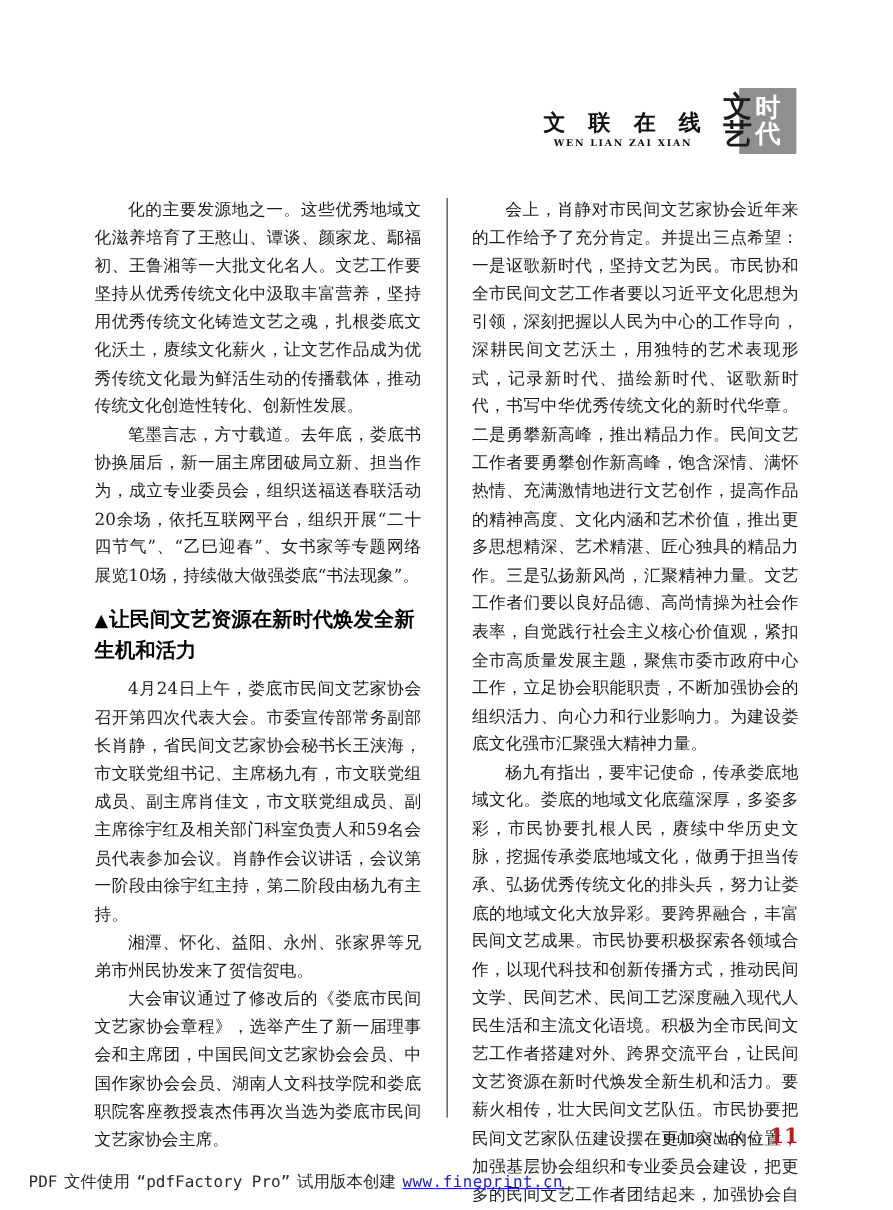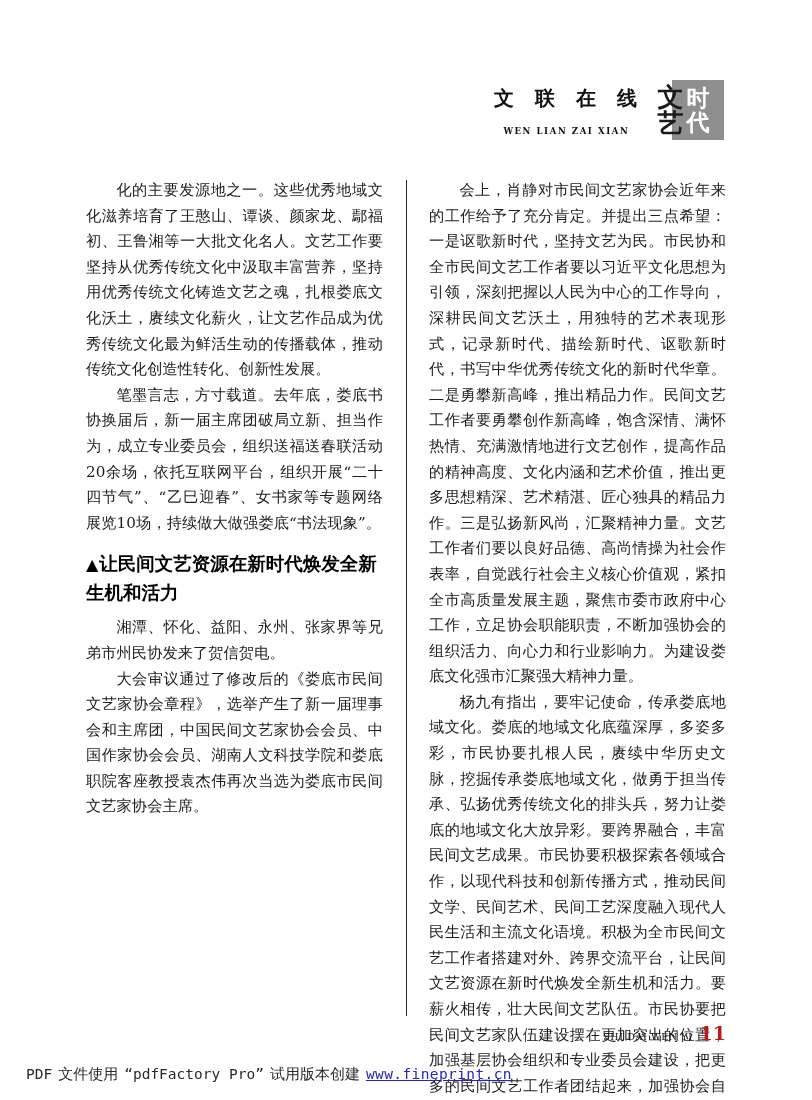--- a/index.html
+++ b/index.html
@@ -42,21 +42,21 @@
     color: #111;
     line-height: 1.1;
   }
   .masthead-py {
     font-family: "DejaVu Serif", "Liberation Serif", serif;
     font-weight: bold;
     font-size: 8.5px;
     letter-spacing: 1.6px;
     text-indent: 1.6px;
     color: #111;
-    margin-top: 17px;
+    margin-top: 4px;
   }
   .logo-box {
     position: relative;
     width: 78px;
     height: 60px;
   }
   .logo-grey {
     position: absolute;
     right: 0;
     top: 0;
@@ -216,20 +216,21 @@
   </div>
 
   <div class="content">
 
     <div class="col col-left">
       <p>化的主要发源地之一。这些优秀地域文化滋养培育了王憨山、谭谈、颜家龙、鄢福初、王鲁湘等一大批文化名人。文艺工作要坚持从优秀传统文化中汲取丰富营养，坚持用优秀传统文化铸造文艺之魂，扎根娄底文化沃土，赓续文化薪火，让文艺作品成为优秀传统文化最为鲜活生动的传播载体，推动传统文化创造性转化、创新性发展。</p>
       <p>笔墨言志，方寸载道。去年底，娄底书协换届后，新一届主席团破局立新、担当作为，成立专业委员会，组织送福送春联活动20余场，依托互联网平台，组织开展“二十四节气”、“乙巳迎春”、女书家等专题网络展览10场，持续做大做强娄底“书法现象”。</p>
 
       <div class="section-head"><span class="tri">▲</span><span>让民间文艺资源在新时代焕发全新生机和活力</span></div>
 
+      <p>4月24日上午，娄底市民间文艺家协会召开第四次代表大会。市委宣传部常务副部长肖静，省民间文艺家协会秘书长王浃海，市文联党组书记、主席杨九有，市文联党组成员、副主席肖佳文，市文联党组成员、副主席徐宇红及相关部门科室负责人和59名会员代表参加会议。肖静作会议讲话，会议第一阶段由徐宇红主持，第二阶段由杨九有主持。</p>
       <p>湘潭、怀化、益阳、永州、张家界等兄弟市州民协发来了贺信贺电。</p>
       <p>大会审议通过了修改后的《娄底市民间文艺家协会章程》，选举产生了新一届理事会和主席团，中国民间文艺家协会会员、中国作家协会会员、湖南人文科技学院和娄底职院客座教授袁杰伟再次当选为娄底市民间文艺家协会主席。</p>
     </div>
 
     <div class="divider"></div>
 
     <div class="col col-right">
       <p>会上，肖静对市民间文艺家协会近年来的工作给予了充分肯定。并提出三点希望：一是讴歌新时代，坚持文艺为民。市民协和全市民间文艺工作者要以习近平文化思想为引领，深刻把握以人民为中心的工作导向，深耕民间文艺沃土，用独特的艺术表现形式，记录新时代、描绘新时代、讴歌新时代，书写中华优秀传统文化的新时代华章。二是勇攀新高峰，推出精品力作。民间文艺工作者要勇攀创作新高峰，饱含深情、满怀热情、充满激情地进行文艺创作，提高作品的精神高度、文化内涵和艺术价值，推出更多思想精深、艺术精湛、匠心独具的精品力作。三是弘扬新风尚，汇聚精神力量。文艺工作者们要以良好品德、高尚情操为社会作表率，自觉践行社会主义核心价值观，紧扣全市高质量发展主题，聚焦市委市政府中心工作，立足协会职能职责，不断加强协会的组织活力、向心力和行业影响力。为建设娄底文化强市汇聚强大精神力量。</p>
       <p>杨九有指出，要牢记使命，传承娄底地域文化。娄底的地域文化底蕴深厚，多姿多彩，市民协要扎根人民，赓续中华历史文脉，挖掘传承娄底地域文化，做勇于担当传承、弘扬优秀传统文化的排头兵，努力让娄底的地域文化大放异彩。要跨界融合，丰富民间文艺成果。市民协要积极探索各领域合作，以现代科技和创新传播方式，推动民间文学、民间艺术、民间工艺深度融入现代人民生活和主流文化语境。积极为全市民间文艺工作者搭建对外、跨界交流平台，让民间文艺资源在新时代焕发全新生机和活力。要薪火相传，壮大民间文艺队伍。市民协要把民间文艺家队伍建设摆在更加突出的位置，加强基层协会组织和专业委员会建设，把更多的民间文艺工作者团结起来，加强协会自身建设，关注民间文艺传承，发挥好传帮带作用。</p>
 

